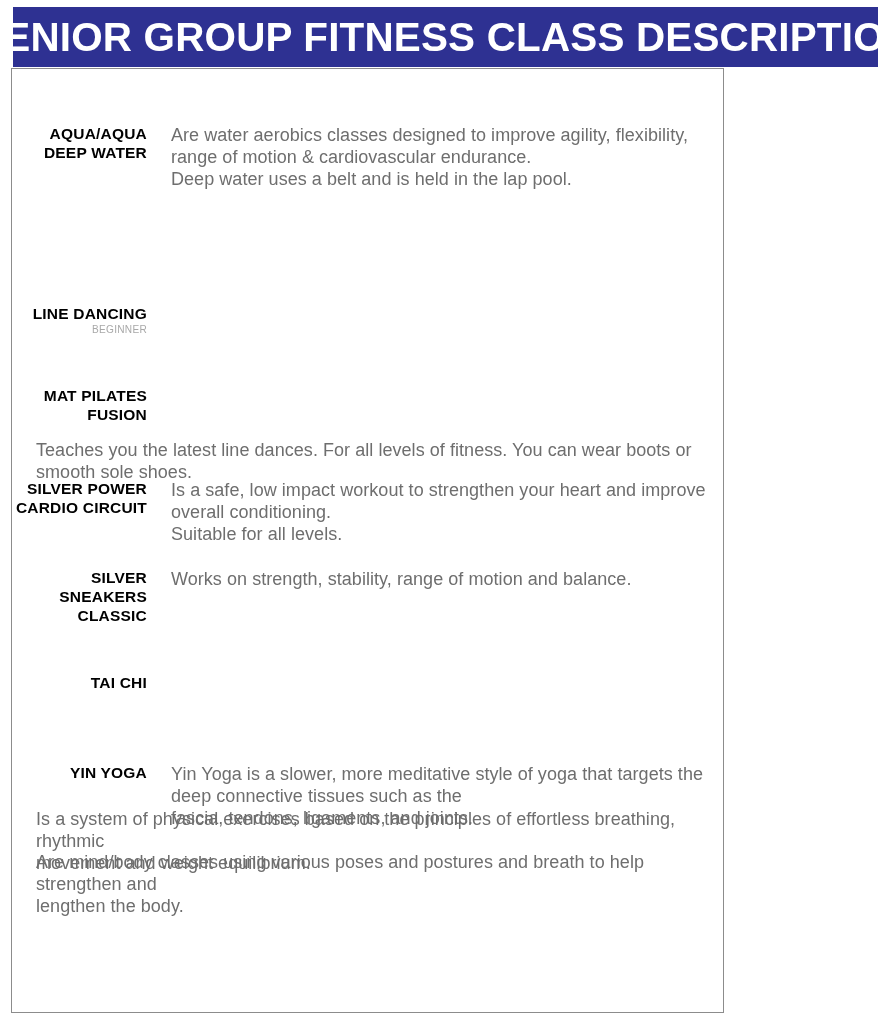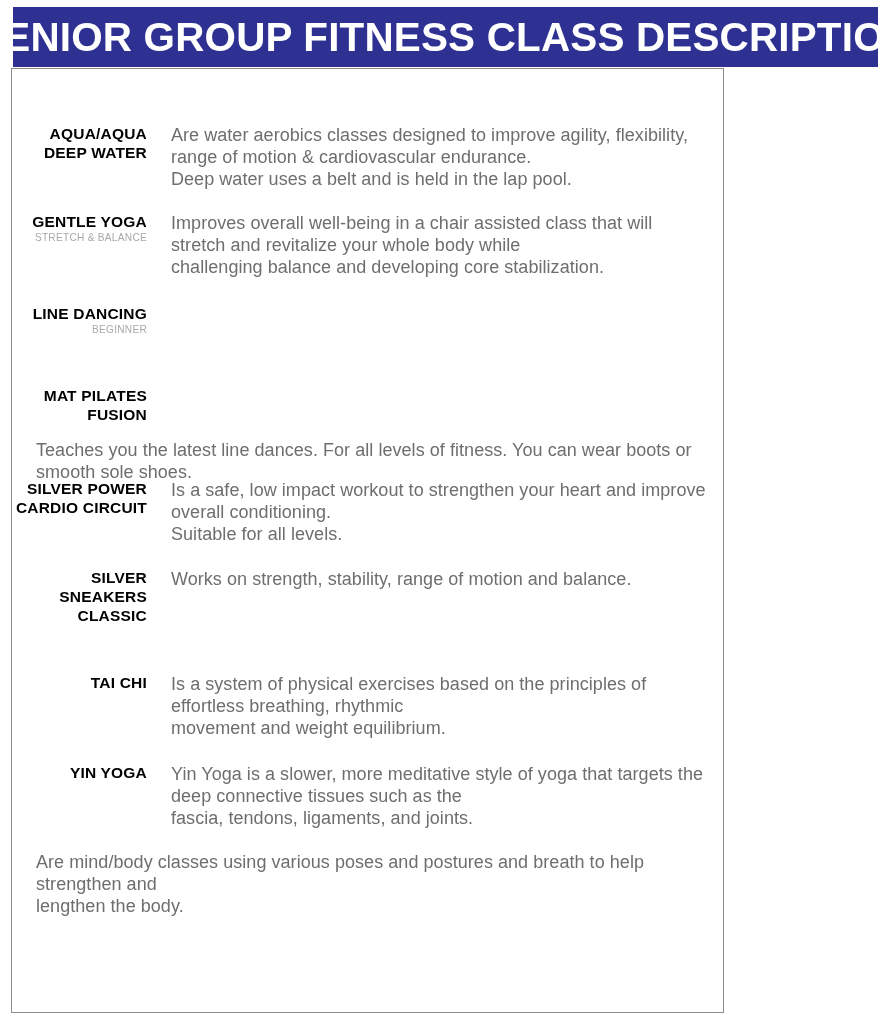--- a/index.html
+++ b/index.html
@@ -129,46 +129,41 @@
   </div>
 
   <div class="frame">
     <div class="rows" id="class-list">
         <div class="row" style="top: 55px;">
           <div class="row-title">AQUA/AQUA
 DEEP WATER</div>
           <div class="row-desc">Are water aerobics classes designed to improve agility, flexibility, range of motion &amp; cardiovascular endurance.
 Deep water uses a belt and is held in the lap pool.</div>
         </div>
-        <div class="row" style="top: 143px;">
-          <div class="row-title">GENTLE YOGA<span class="row-subtitle">STRETCH &amp; BALANCE</span></div>
-          <div class="row-desc">Improves overall well-being in a chair assisted class that will stretch and revitalize your whole body while
-challenging balance and developing core stabilization.</div>
-        </div>
         <div class="row" style="top: 235px; flex-direction: column;">
           <div class="row-title">LINE DANCING<span class="row-subtitle">BEGINNER</span></div>
           <div class="row-desc">Teaches you the latest line dances. For all levels of fitness. You can wear boots or smooth sole shoes.</div>
         </div>
         <div class="row" style="top: 317px;">
           <div class="row-title">MAT PILATES
 FUSION</div>
         </div>
         <div class="row" style="top: 410px;">
           <div class="row-title">SILVER POWER
 CARDIO CIRCUIT</div>
           <div class="row-desc">Is a safe, low impact workout to strengthen your heart and improve overall conditioning.
 Suitable for all levels.</div>
         </div>
         <div class="row" style="top: 499px;">
           <div class="row-title">SILVER
 SNEAKERS
 CLASSIC</div>
           <div class="row-desc">Works on strength, stability, range of motion and balance.</div>
         </div>
-        <div class="row" style="top: 604px;">
+        <div class="row" style="top: 604px; flex-direction: column;">
           <div class="row-title">TAI CHI</div>
           <div class="row-desc">Is a system of physical exercises based on the principles of effortless breathing, rhythmic
 movement and weight equilibrium.</div>
         </div>
         <div class="row" style="top: 694px;">
           <div class="row-title">YIN YOGA</div>
           <div class="row-desc">Yin Yoga is a slower, more meditative style of yoga that targets the deep connective tissues such as the
 fascia, tendons, ligaments, and joints.</div>
         </div>
         <div class="row" style="top: 782px;">

